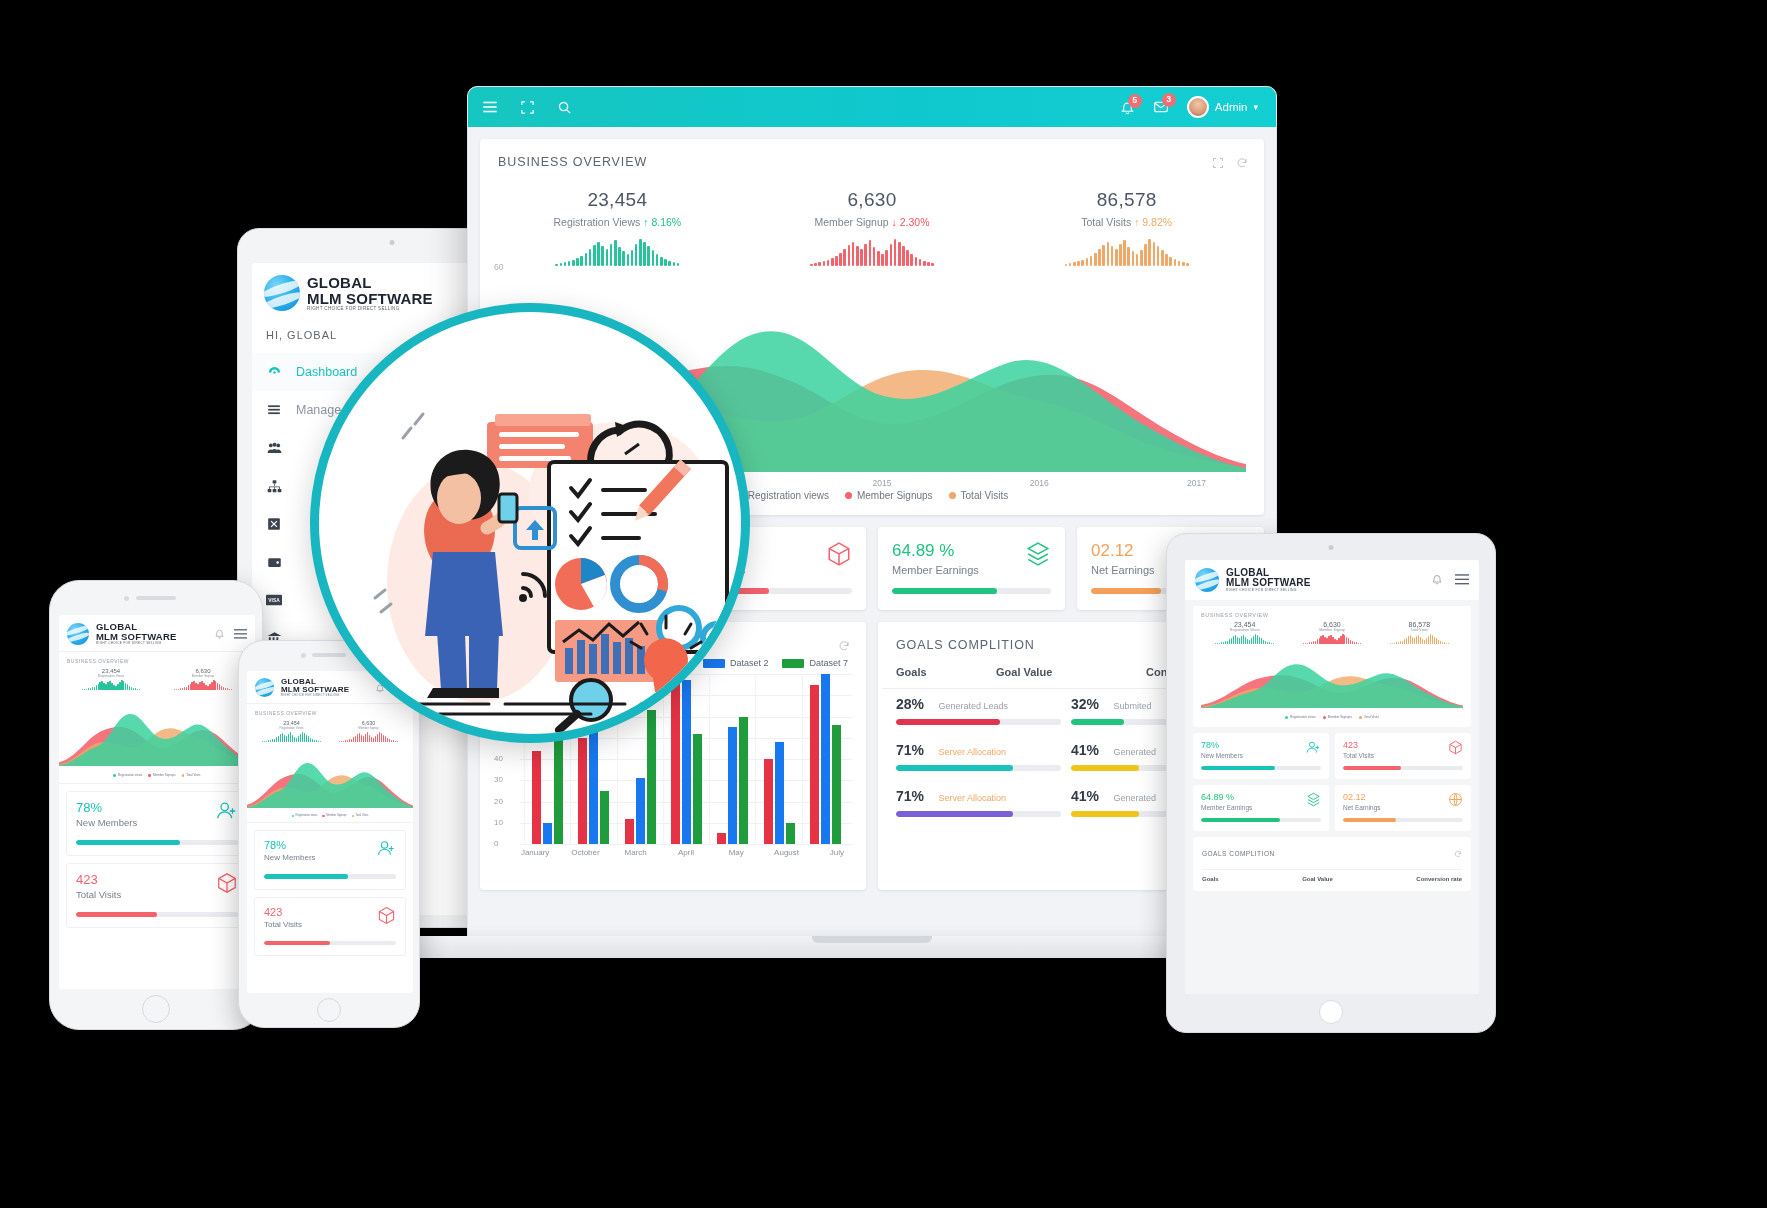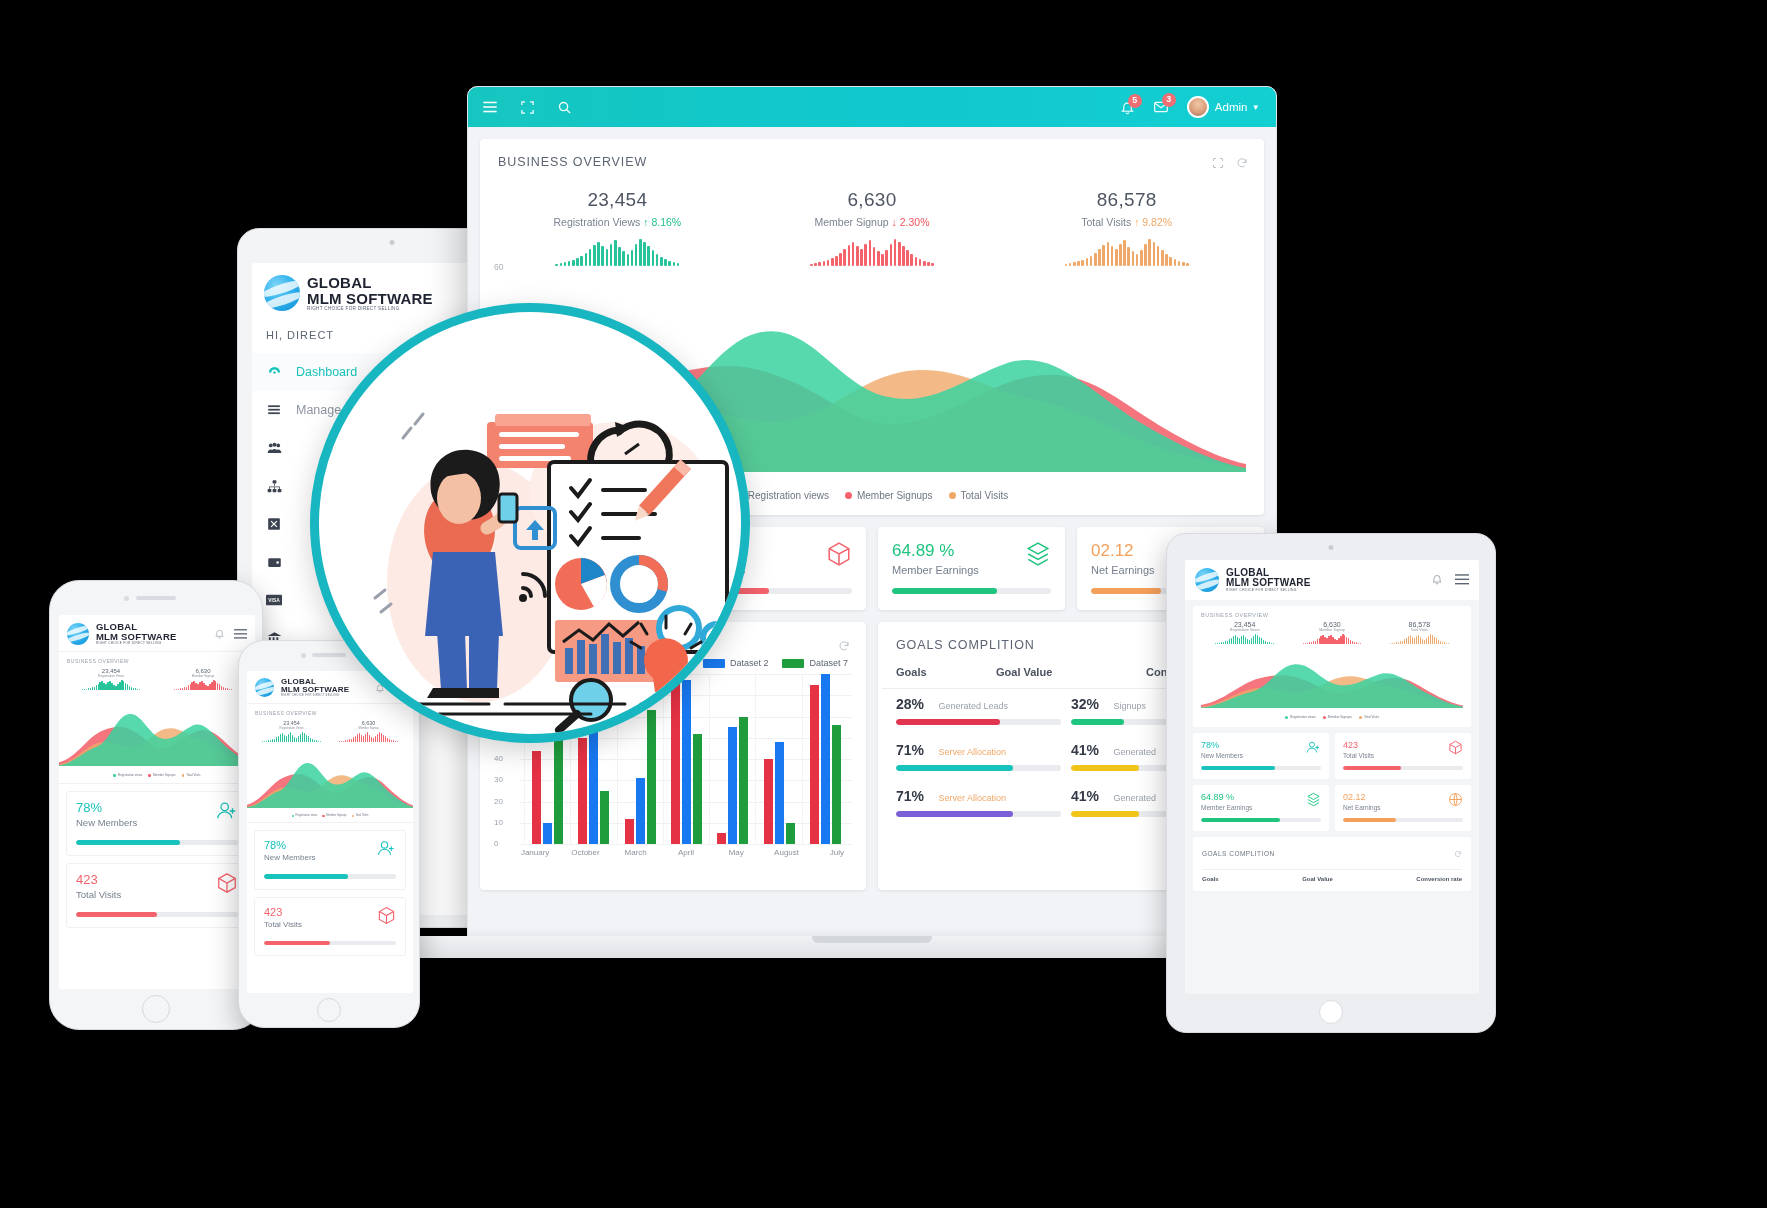--- a/index.html
+++ b/index.html
@@ -229,21 +229,21 @@
           <div class="logo">
             <div class="globe" style="width:36px;height:36px;"></div>
             <div class="txt">
               <div class="l1" style="font-size:15px;">GLOBAL</div>
               <div class="l2" style="font-size:15px;">MLM SOFTWARE</div>
               <div class="l3" style="font-size:4.6px;">RIGHT CHOICE FOR DIRECT SELLING</div>
             </div>
           </div>
         </div>
 
-        <div class="hi-admin">HI, DIRECT</div>
+        <div class="hi-admin">HI, GLOBAL</div>
 
         <div class="navlist">
           <div class="navitem active">
             <span class="navicon">
               <svg width="15" height="15" viewBox="0 0 24 24" fill="#18c3bb">
                   <path d="M12 3a9 9 0 00-9 9h4a5 5 0 015-5 5 5 0 015 5h4a9 9 0 00-9-9zm0 7a2 2 0 00-2 2 2 2 0 002 2 2 2 0 002-2 2 2 0 00-2-2z"></path>
                 </svg>
             </span>
             <span>Dashboard</span>
           </div>
@@ -524,20 +524,27 @@
             </div>
           </div>
 
           <div class="areawrap">
             <span class="ylab">60</span>
             <svg width="100%" height="200" viewBox="0 0 760 200" preserveAspectRatio="none">
               <path d="M0,190 C70,178 110,120 170,104 C230,88 258,92 300,110 C345,130 370,160 420,150 C470,140 500,110 545,104 C600,96 630,130 680,158 C715,178 740,188 760,192 L760,200 L0,200 Z" fill="#f4626c" opacity="0.88"></path>
               <path d="M0,196 C60,190 95,150 150,138 C200,127 235,150 280,150 C330,150 360,110 410,100 C465,90 500,120 545,128 C600,138 640,170 700,184 C730,191 748,195 760,196 L760,200 L0,200 Z" fill="#f0a868" opacity="0.80"></path>
               <path d="M0,198 C55,194 95,160 145,148 C195,136 220,68 268,60 C318,52 345,112 392,124 C440,136 470,108 515,92 C565,74 600,120 655,152 C700,178 735,192 760,196 L760,200 L0,200 Z" fill="#3ad29f" opacity="0.85"></path>
             </svg>
+            <div class="xaxis">
+              <span>2013</span>
+              <span>2014</span>
+              <span>2015</span>
+              <span>2016</span>
+              <span>2017</span>
+            </div>
           </div>
 
           <div class="legend">
             <span class="li">
               <i class="dot" style="background:#3ad29f"></i>
               <span>Registration views</span>
             </span>
             <span class="li">
               <i class="dot" style="background:#f4626c"></i>
               <span>Member Signups</span>
@@ -742,21 +749,21 @@
               <div class="grow">
                 <div class="gcell">
                   <span class="pct">28%</span>
                   <span class="nm">Generated Leads</span>
                   <div class="pbar">
                       <i style="width:63%;background:#e0344f"></i>
                     </div>
                 </div>
                 <div class="gcell">
                   <span class="pct">32%</span>
-                  <span class="nm">Signups</span>
+                  <span class="nm">Submited</span>
                   <div class="pbar">
                       <i style="width:32%;background:#1fc47f"></i>
                     </div>
                 </div>
               </div>
 
               <div class="grow">
                 <div class="gcell">
                   <span class="pct">71%</span>
                   <span class="nm" style="color:#f0a868">Server Allocation</span>

